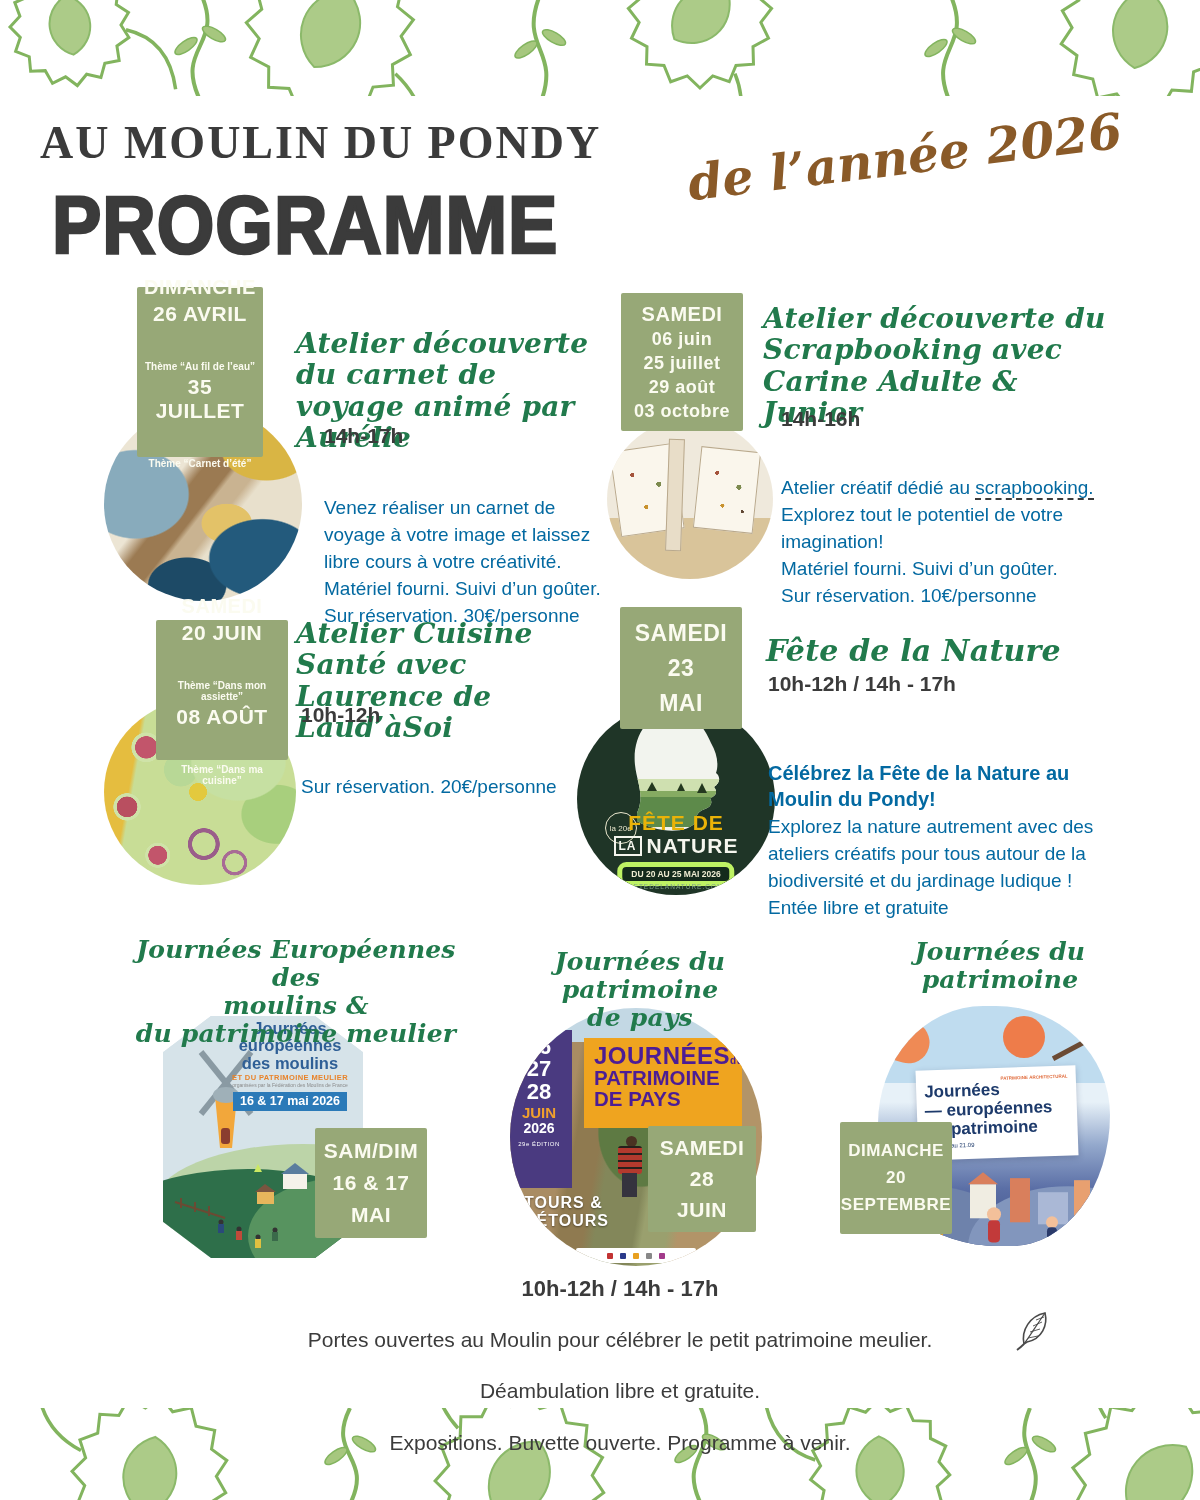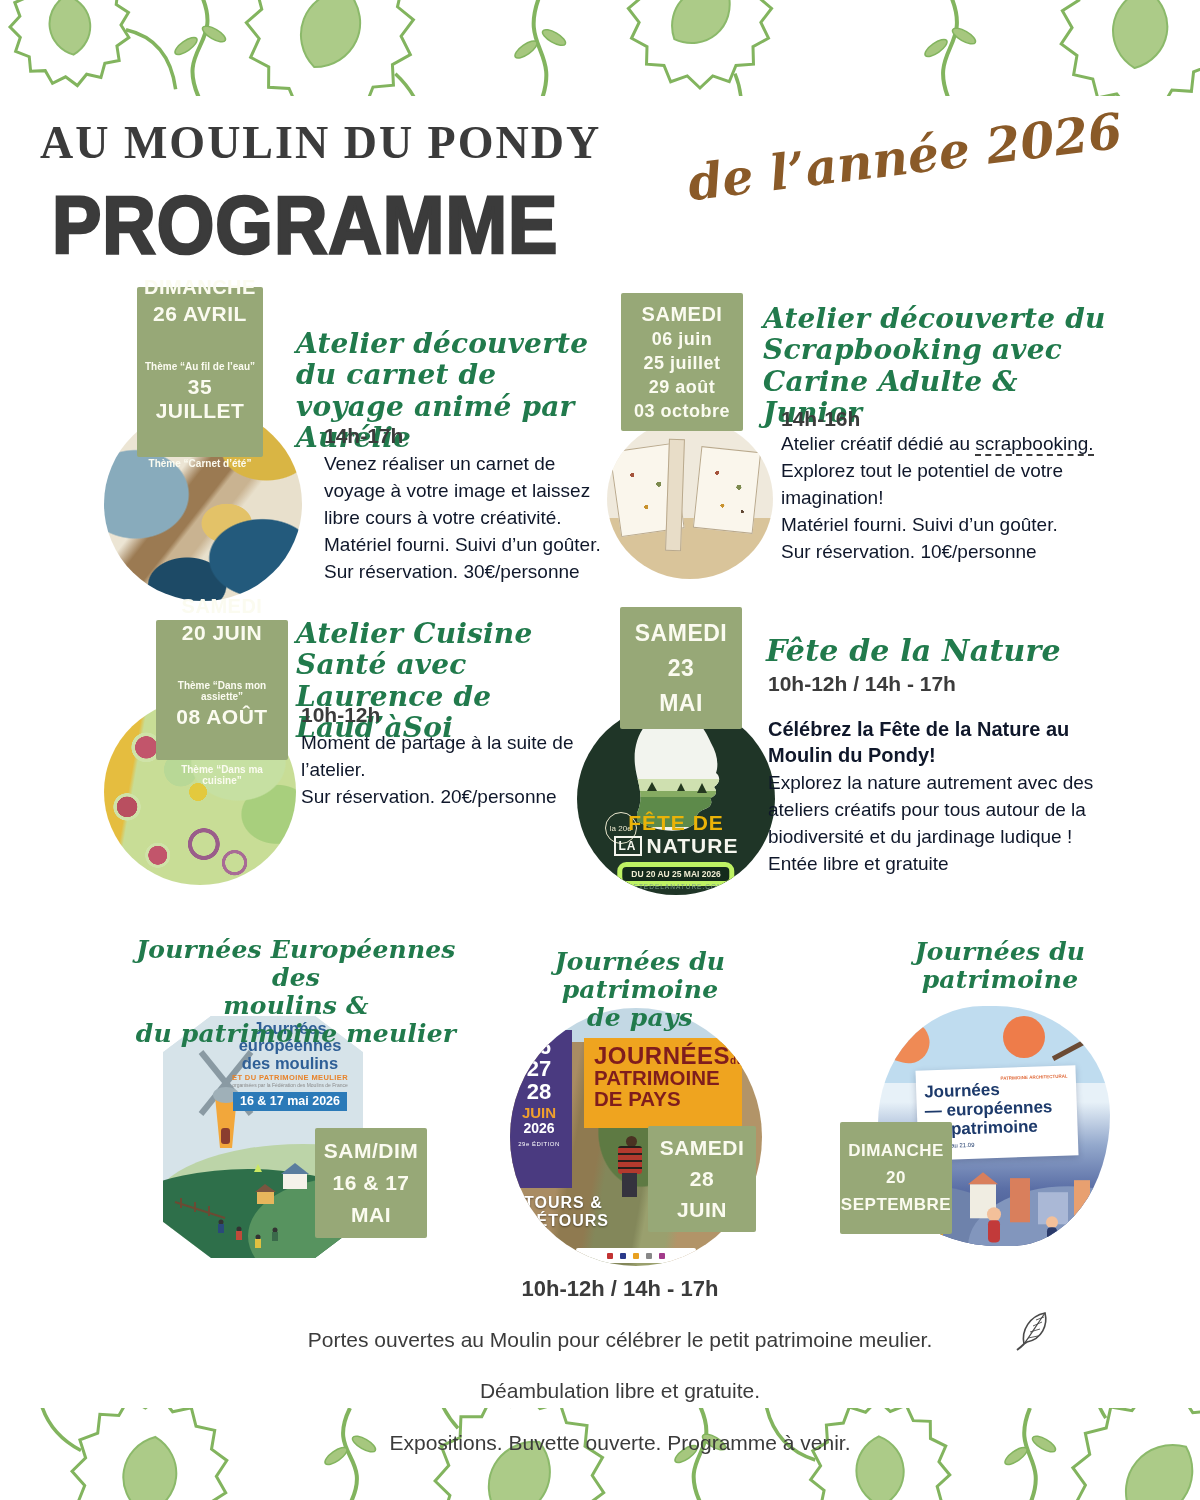--- a/index.html
+++ b/index.html
@@ -87,21 +87,21 @@
      linear-gradient(180deg,#c3d8e4 0 13%,rgba(0,0,0,0) 13%),
      radial-gradient(70px 90px at 52% 48%,#5e7a43 0 60%,rgba(0,0,0,0) 62%),
      linear-gradient(100deg,#a98c63 0 26%,#8f7a50 30% 38%,#83875a 42% 55%,#9aa06e 58% 66%,#b29468 70% 100%);}
   .pp-purple{position:absolute;left:-4px;top:22px;width:66px;height:158px;background:#4a3a80;
      color:#fff;text-align:center;padding-top:6px;box-sizing:border-box;line-height:1.02;}
   .pp-num{font-weight:bold;font-size:22px;}
   .pp-month{font-weight:bold;font-size:15px;color:#f0a02c;margin-top:2px;}
   .pp-year{font-weight:bold;font-size:14px;}
   .pp-ed{font-size:6px;margin-top:6px;letter-spacing:.5px;}
   .pp-orange{position:absolute;left:74px;top:30px;width:158px;height:90px;background:#efa41f;
-     color:#7f1d1d;font-weight:bold;padding:6px 0 0 10px;box-sizing:border-box;line-height:1.02;}
+     color:#4c1d95;font-weight:bold;padding:6px 0 0 10px;box-sizing:border-box;line-height:1.02;}
   .pp-b1{font-size:24px;letter-spacing:.5px;}
   .pp-b1 .small{font-size:10px;}
   .pp-b2{font-size:20.5px;}
   .pp-tours{position:absolute;left:14px;top:186px;color:#fff;font-weight:bold;font-size:16px;
      letter-spacing:1px;line-height:1.1;text-shadow:0 1px 2px rgba(0,0,0,.45);}
   .pp-man-head{position:absolute;left:116px;top:128px;width:11px;height:11px;border-radius:50%;background:#4a3222;}
   .pp-man-body{position:absolute;left:108px;top:138px;width:24px;height:28px;border-radius:3px;
      background:repeating-linear-gradient(0deg,#b33a2e 0 5px,#27201c 5px 7px),
      repeating-linear-gradient(90deg,rgba(0,0,0,0) 0 5px,rgba(0,0,0,.35) 5px 7px),#b33a2e;}
   .pp-man-legs{position:absolute;left:112px;top:165px;width:15px;height:24px;background:#35333e;}
@@ -128,21 +128,21 @@
   #title3{left:296px;top:618px;width:310px;font-size:28px;}
   #title4{left:766px;top:634px;width:330px;font-size:30px;}
   #title5{left:118px;top:936px;width:356px;font-size:25px;text-align:center;}
   #title6{left:488px;top:948px;width:304px;font-size:25px;text-align:center;}
   #title7{left:886px;top:938px;width:228px;font-size:25px;text-align:center;}
   .time{font-weight:bold;font-size:21px;color:#3b3b3b;z-index:4;}
   #time1{left:324px;top:424px;}
   #time2{left:781px;top:407px;}
   #time3{left:301px;top:703px;}
   #time4{left:768px;top:672px;}
-  .desc{font-size:19px;line-height:1.42;color:#0f172a;z-index:4;}
+  .desc{font-size:19px;line-height:1.42;color:#0369a1;z-index:4;margin-top:44px;}
   #desc1{left:324px;top:451px;width:282px;}
   #desc2{left:781px;top:431px;width:316px;}
   #desc3{left:301px;top:730px;width:296px;}
   #desc4{left:768px;top:716px;width:330px;}
   .lead{font-weight:bold;font-size:20px;line-height:1.3;margin-bottom:2px;}
   .dashed{border-bottom:2px dashed #3b3b3b;}
   
   #footer{left:190px;top:1276px;width:860px;text-align:center;z-index:4;}
   #footer .ftime{font-weight:bold;font-size:22px;margin-bottom:6px;}
   #footer .fline{font-size:21px;line-height:1.3;margin-top:24px;}
@@ -248,21 +248,20 @@
   <div id="badge3" class="abs badge">
     <div class="day">SAMEDI</div>
     <div class="date">20 JUIN</div>
     <div class="theme">Thème “Dans mon assiette”</div>
     <div class="date">08 AOÛT</div>
     <div class="theme">Thème “Dans ma cuisine”</div>
   </div>
   <div id="title3" class="abs script etitle">Atelier Cuisine Santé avec Laurence de Laud’àSoi</div>
   <div id="time3" class="abs time">10h-12h</div>
   <div id="desc3" class="abs desc">
-    <div>Moment de partage à la suite de l’atelier.</div>
     <div>Sur réservation. 20€/personne</div>
   </div>
 
   <div id="photo4" class="abs round">
     <svg width="198" height="192" viewBox="0 0 198 192">
       <defs>
           <clipPath id="sil">
         <path d="M95,8 C70,10 55,35 58,62 C60,80 68,92 60,110 L60,118 C80,130 110,132 120,118 C118,112 122,108 128,106 C134,104 136,100 133,95 C139,93 141,89 137,84 C143,80 144,74 139,70 C142,62 140,50 134,40 C126,20 112,7 95,8 Z"></path>
       </clipPath>
         </defs>

